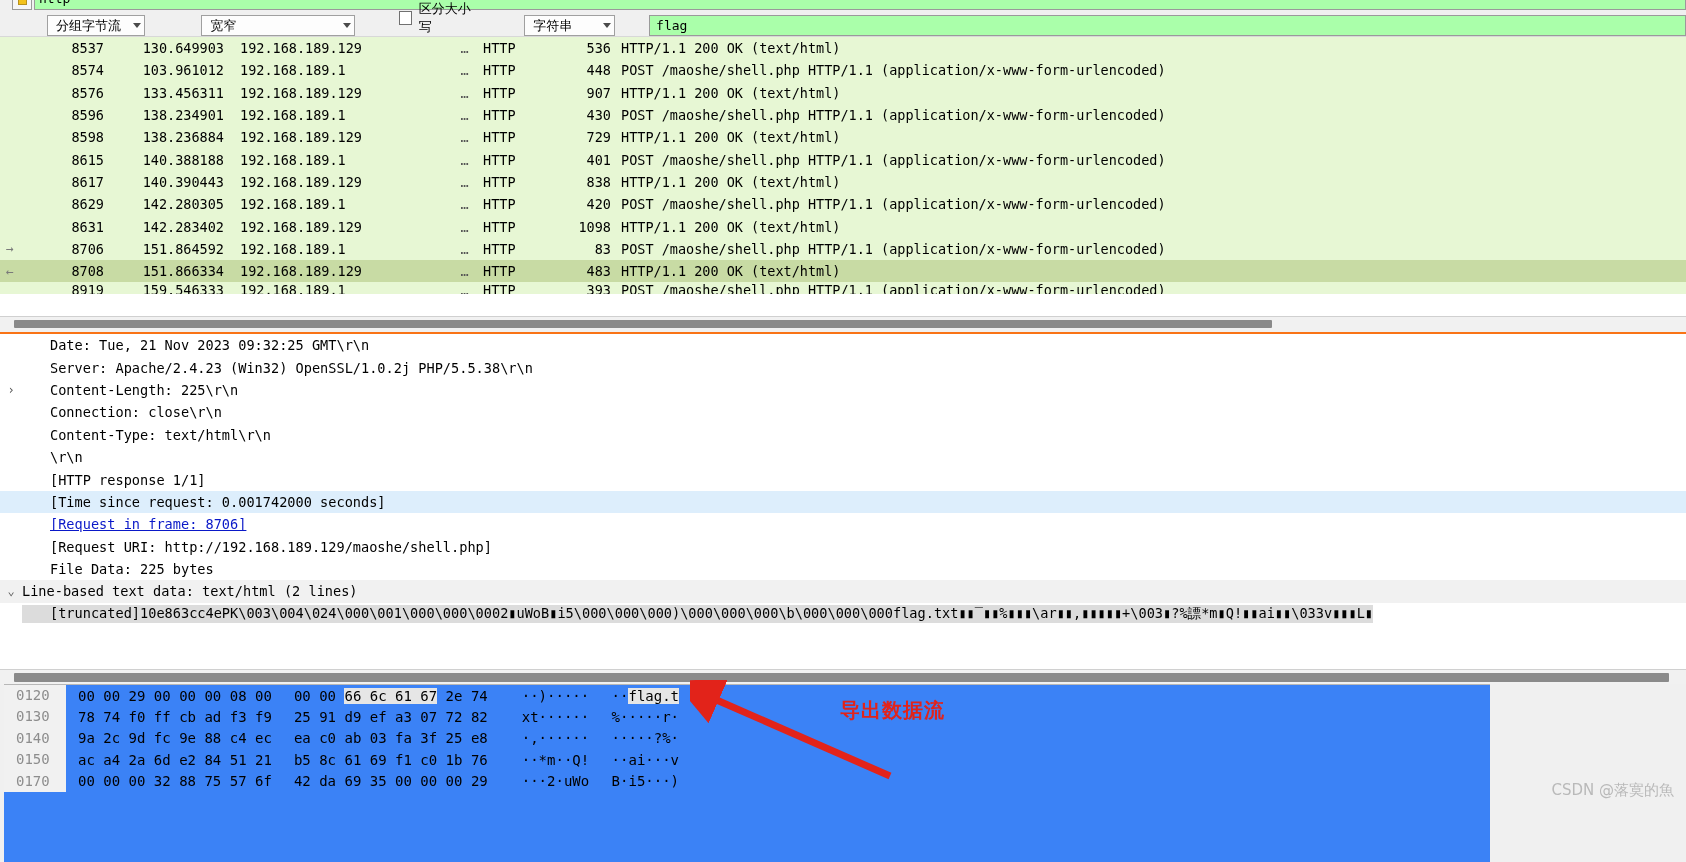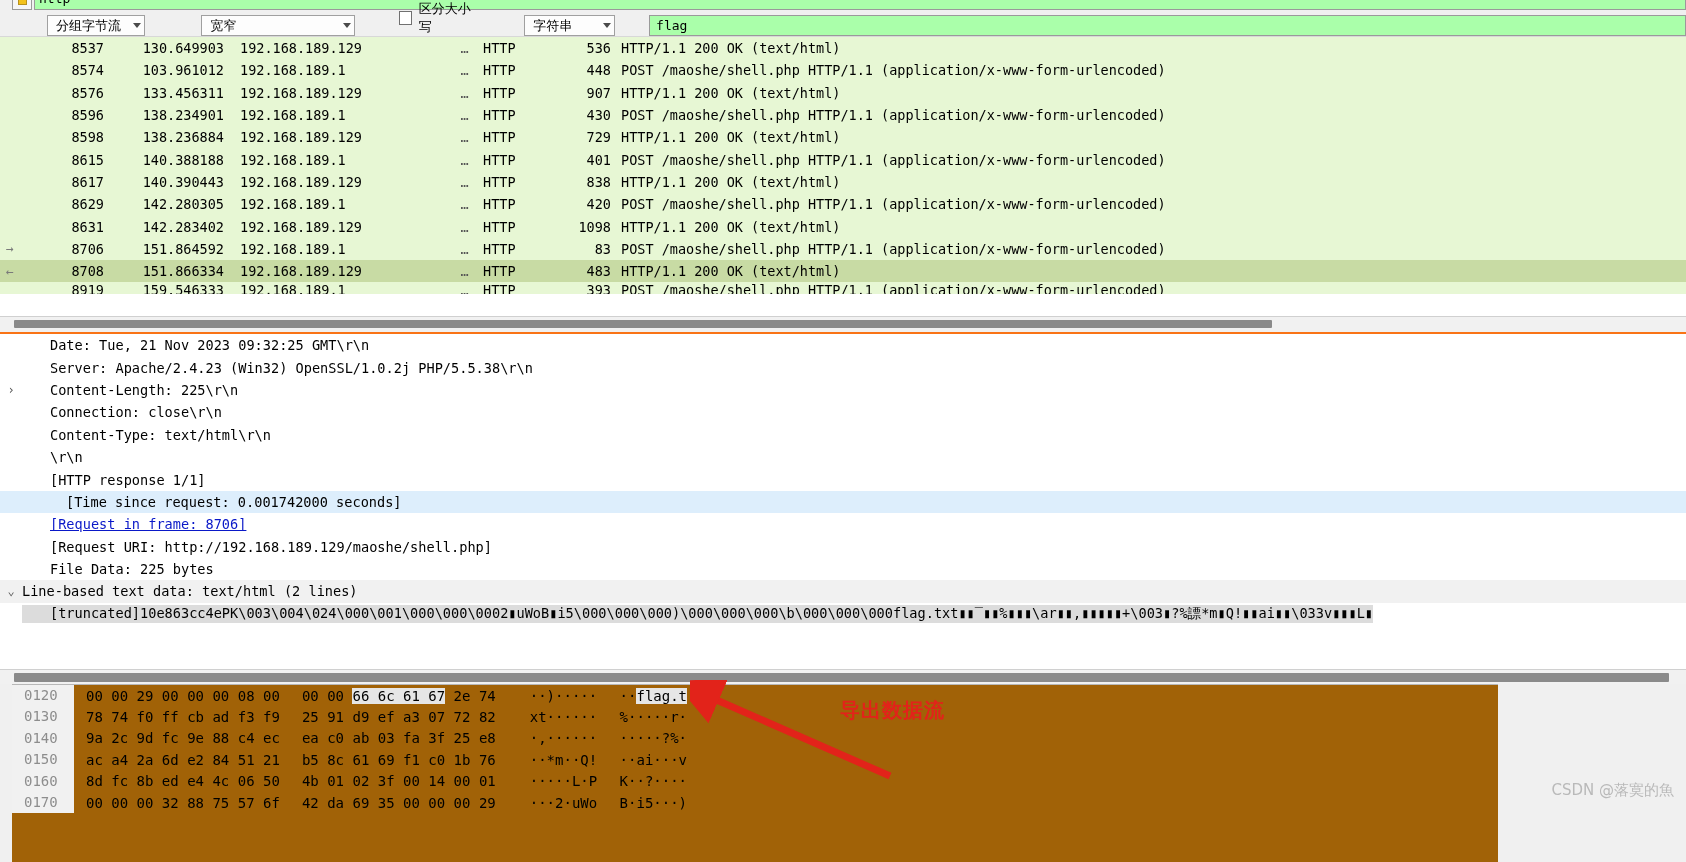--- a/index.html
+++ b/index.html
@@ -135,41 +135,41 @@
     display: flex; align-items: center; height: 22.4px;
     font-family: "DejaVu Sans Mono", "Liberation Mono", monospace;
     font-size: 13.6px; color: #000; white-space: nowrap;
   }
   .drow .twisty {
     width: 22px; text-align: center; color: #555; font-size: 12px;
     flex: 0 0 22px;
   }
   .drow .dtext { padding-left: 0; }
   .indent-1 { padding-left: 28px; }
-  .drow.hl { background: #ddeefc; padding-left: 16px; }
+  .drow.hl { background: #ddeefc; }
   .drow.link .dtext { color: #0a18c8; text-decoration: underline; }
   .drow.bytes .dtext {
     background: #dcdcdc; display: inline-block;
     overflow: hidden;
   }
   .drow.grey { background: #f1f1f1; }
 
   .pdetail-hscroll {
     position: absolute; left: 0; bottom: 0; width: 1686px; height: 15px;
     background: #f1f1f1; border-top: 1px solid #d0d0d0;
   }
   .pdetail-hthumb {
     position: absolute; left: 14px; top: 3px; width: 1655px; height: 9px;
     background: #8a8a8a; border-radius: 1px;
   }
 
   
   .pbytes {
-    position: absolute; left: 12px; top: 684px; width: 1486px; height: 178px;
-    background: #a16207; border-top: 1px solid #b7b7b7; overflow: hidden;
+    position: absolute; left: 4px; top: 684px; width: 1486px; height: 178px;
+    background: #3b82f6; border-top: 1px solid #b7b7b7; overflow: hidden;
   }
   .hrow {
     display: flex; height: 21.4px; align-items: center;
     font-family: "DejaVu Sans Mono", "Liberation Mono", monospace;
     font-size: 14px; color: #000; white-space: pre;
   }
   .h-off {
     width: 62px; padding-left: 12px; color: #8d8d8d; background: #f1f1f1;
     height: 21.4px; line-height: 21.4px; flex: 0 0 62px;
   }
@@ -418,21 +418,20 @@
       <div class="pdetail-hthumb"></div>
     </div>
   </div>
 
   <div class="pbytes">
     <div id="pbytes-body">
         <div class="hrow"><span class="h-off">0120</span><span class="h-hex1">00 00 29 00 00 00 08 00</span><span class="h-hex2">00 00 <span class="hl-bytes">66 6c 61 67</span> 2e 74</span><span class="h-asc1">··)····· </span><span class="h-asc2">··<span class="hl-bytes">flag.t</span></span></div>
         <div class="hrow"><span class="h-off">0130</span><span class="h-hex1">78 74 f0 ff cb ad f3 f9</span><span class="h-hex2">25 91 d9 ef a3 07 72 82</span><span class="h-asc1">xt······ </span><span class="h-asc2">%·····r·</span></div>
         <div class="hrow"><span class="h-off">0140</span><span class="h-hex1">9a 2c 9d fc 9e 88 c4 ec</span><span class="h-hex2">ea c0 ab 03 fa 3f 25 e8</span><span class="h-asc1">·,······ </span><span class="h-asc2">·····?%·</span></div>
         <div class="hrow"><span class="h-off">0150</span><span class="h-hex1">ac a4 2a 6d e2 84 51 21</span><span class="h-hex2">b5 8c 61 69 f1 c0 1b 76</span><span class="h-asc1">··*m··Q! </span><span class="h-asc2">··ai···v</span></div>
-        <div class="hrow"><span class="h-off">0160</span><span class="h-hex1">8d fc 8b ed e4 4c 06 50</span><span class="h-hex2">4b 01 02 3f 00 14 00 01</span><span class="h-asc1">·····L·P </span><span class="h-asc2">K··?····</span></div>
         <div class="hrow"><span class="h-off">0170</span><span class="h-hex1">00 00 00 32 88 75 57 6f</span><span class="h-hex2">42 da 69 35 00 00 00 29</span><span class="h-asc1">···2·uWo </span><span class="h-asc2">B·i5···)</span></div>
       </div>
   </div>
 
   <svg class="annot-arrow" width="230" height="100">
     <defs>
       <marker id="ah" markerWidth="7" markerHeight="7" refX="1" refY="3.5" orient="auto">
         <polygon points="0 0, 7 3.5, 0 7" fill="#e2231a"></polygon>
       </marker>
     </defs>

